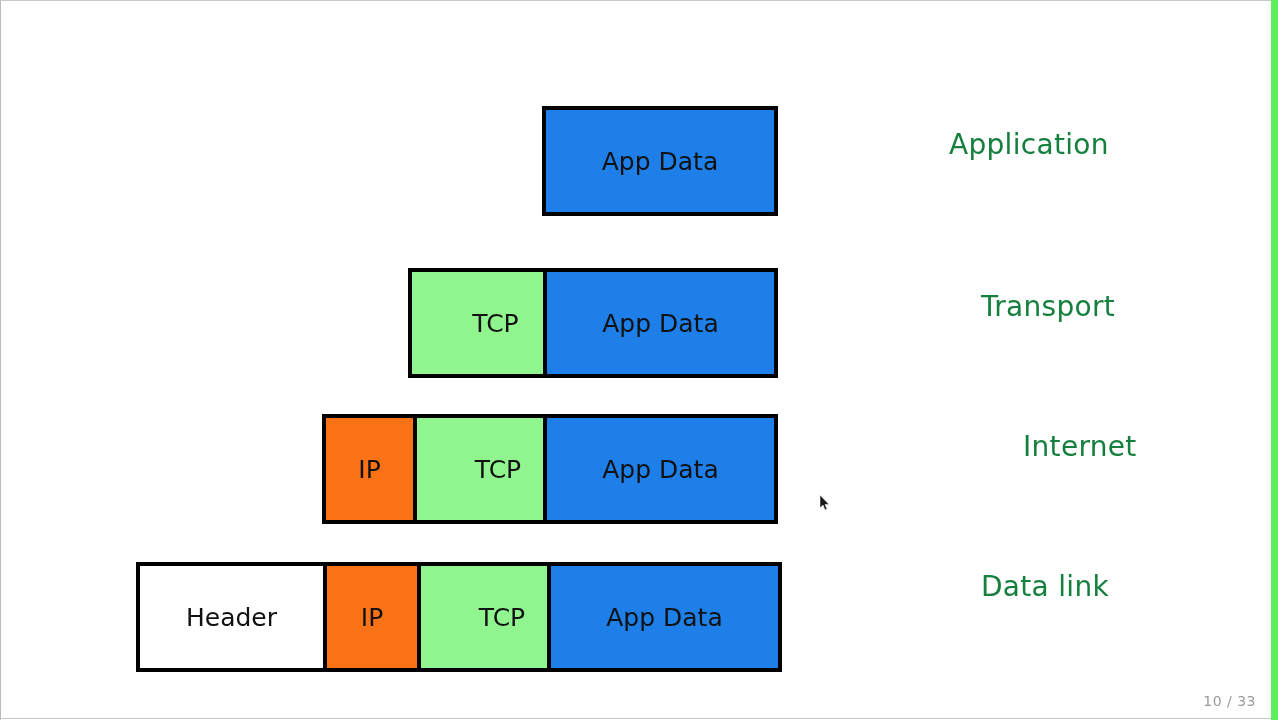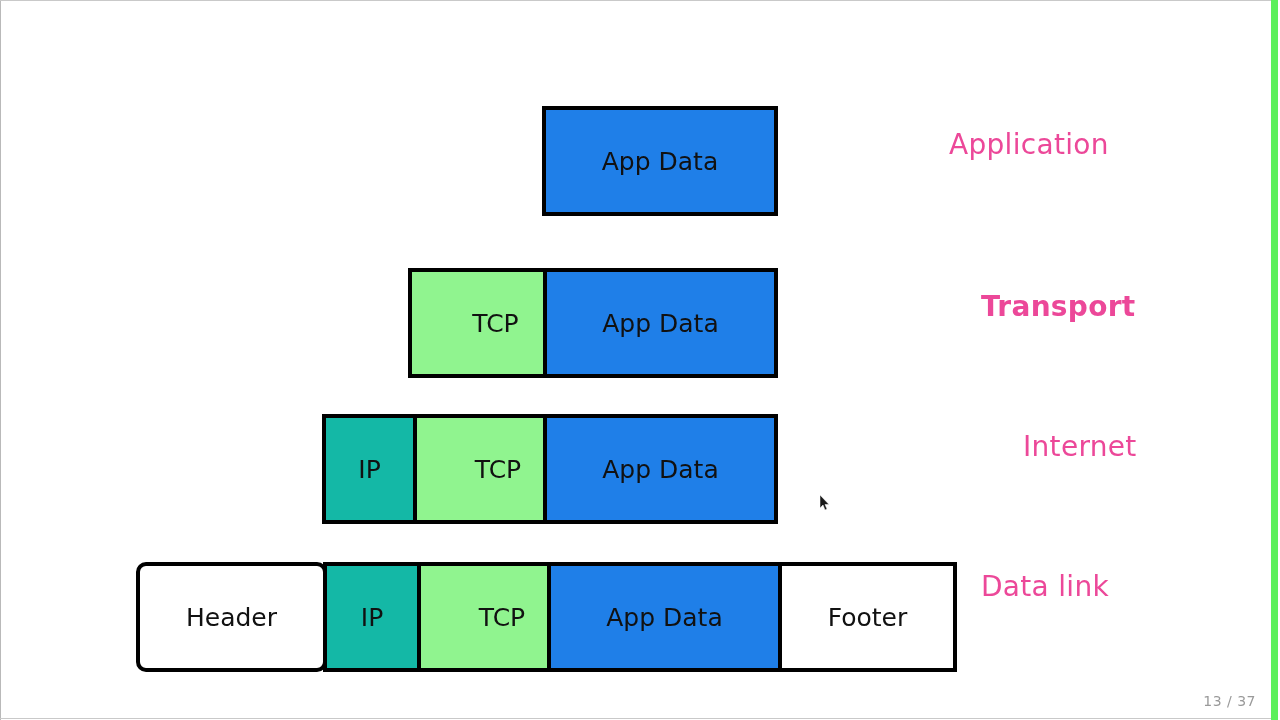--- a/index.html
+++ b/index.html
@@ -91,28 +91,28 @@
     font-size: 25px;
     color: #111111;
     white-space: nowrap;
     height: 110px;
   }
   .seg:first-child {
     margin-left: 0;
   }
   .seg-app   { background: #1f7fe8; }
   .seg-tcp   { background: #90f48f; padding-left: 36px; }
-  .seg-ip    { background: #14b8a6; }
+  .seg-ip    { background: #f97316; }
   .seg-plain { background: #ffffff; }
 
   
   .layer-label {
     position: absolute;
     font-size: 28px;
-    color: #ec4899;
+    color: #15803d;
     white-space: nowrap;
     letter-spacing: 0.3px;
   }
 
   
   .cursor-artifact {
     position: absolute;
     left: 820px;
     top: 495px;
     width: 11px;
@@ -139,33 +139,32 @@
       <div class="packet-row" style="left: 408px; top: 256px;">
         <div class="seg seg-tcp" style="width: 139px;">TCP</div>
         <div class="seg seg-app" style="width: 235px;">App Data</div>
       </div>
       <div class="packet-row" style="left: 322px; top: 402px;">
         <div class="seg seg-ip" style="width: 95px;">IP</div>
         <div class="seg seg-tcp" style="width: 134px;">TCP</div>
         <div class="seg seg-app" style="width: 235px;">App Data</div>
       </div>
       <div class="packet-row" style="left: 136px; top: 550px;">
-        <div class="seg seg-plain" style="width: 191px; border-radius: 10px;">Header</div>
+        <div class="seg seg-plain" style="width: 191px;">Header</div>
         <div class="seg seg-ip" style="width: 98px;">IP</div>
         <div class="seg seg-tcp" style="width: 134px;">TCP</div>
         <div class="seg seg-app" style="width: 235px;">App Data</div>
-        <div class="seg seg-plain" style="width: 179px;">Footer</div>
       </div>
     </div>
   <div id="layer-labels">
       <div class="layer-label" style="left: 949px; top: 128px;">Application</div>
-      <div class="layer-label" style="left: 981px; top: 290px; font-weight: bold;">Transport</div>
+      <div class="layer-label" style="left: 981px; top: 290px;">Transport</div>
       <div class="layer-label" style="left: 981px; top: 430px; margin-left: 42px;">Internet</div>
       <div class="layer-label" style="left: 981px; top: 570px; text-align: center;">Data link</div>
     </div>
 
   <svg class="cursor-artifact" viewBox="0 0 11 16">
     <path d="M0 0 L0 13 L3 10 L5 15 L7 14 L5 9.5 L9 9.5 Z" fill="#1a1a1a" stroke="#ffffff" stroke-width="0.5"></path>
   </svg>
 
-  <div class="page-number">13 / 37</div>
+  <div class="page-number">10 / 33</div>
 
 </div>
 
 </body></html>

